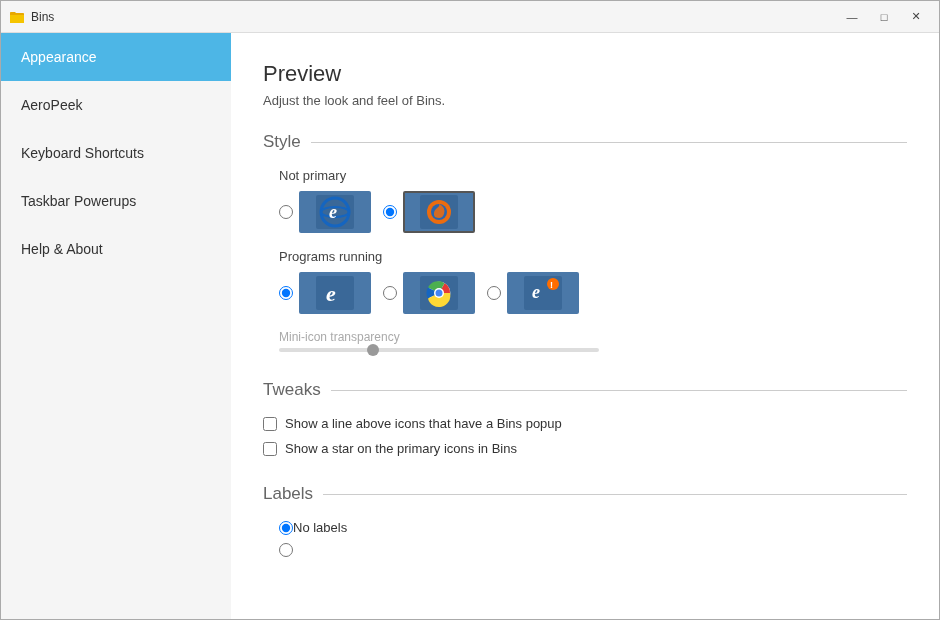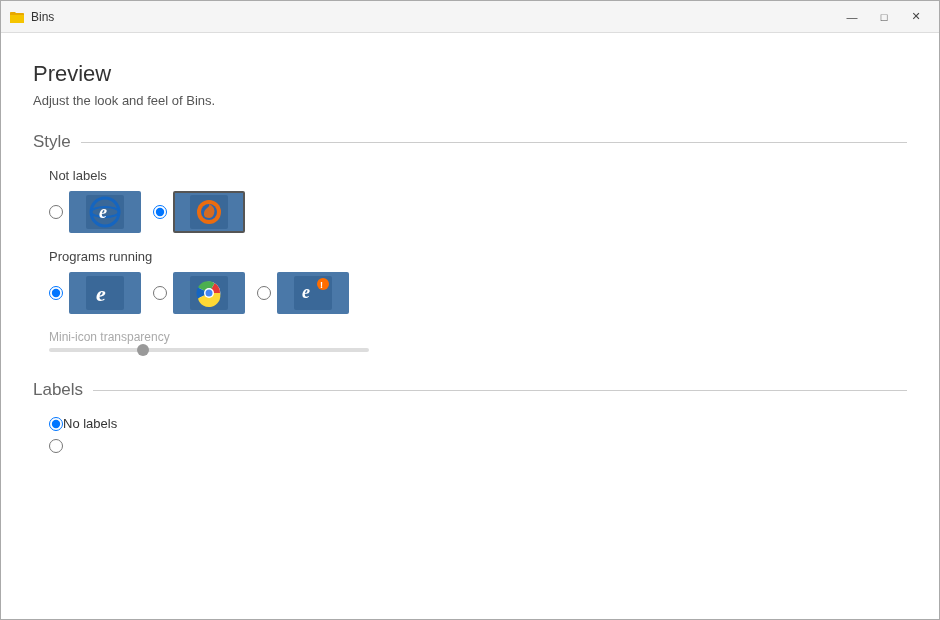--- a/index.html
+++ b/index.html
@@ -263,33 +263,50 @@
     </div>
     <div class="titlebar-buttons">
       <button class="titlebar-btn">—</button>
       <button class="titlebar-btn">□</button>
       <button class="titlebar-btn close-btn">✕</button>
     </div>
   </div>
 
   <div class="content">
 
+    <div class="sidebar">
+      <div class="sidebar-item active">
+        <span>Appearance</span>
+      </div>
+      <div class="sidebar-item">
+        <span>AeroPeek</span>
+      </div>
+      <div class="sidebar-item">
+        <span>Keyboard Shortcuts</span>
+      </div>
+      <div class="sidebar-item">
+        <span>Taskbar Powerups</span>
+      </div>
+      <div class="sidebar-item">
+        <span>Help &amp; About</span>
+      </div>
+    </div>
 
     <div class="main-content">
       <div class="page-title">Preview</div>
       <div class="page-subtitle">Adjust the look and feel of Bins.</div>
 
       <div class="section">
         <div class="section-header">
           <span class="section-label">Style</span>
           <div class="section-line"></div>
         </div>
 
         <div class="style-row">
-          <div class="style-row-label">Not labels</div>
+          <div class="style-row-label">Not primary</div>
           <div class="style-options">
 
             <div class="style-option">
               <input type="radio" name="not-running" id="nr1" style="">
               <div class="icon-box" style="background:#4a78a8;">
                 <svg width="38" height="34" viewBox="0 0 38 34">
                   <rect width="38" height="34" rx="2" fill="#3a6898"></rect>
                   <ellipse cx="19" cy="17" rx="14" ry="14" fill="none" stroke="#1565c0" stroke-width="3"></ellipse>
                   <ellipse cx="19" cy="17" rx="14" ry="5" fill="none" stroke="#1565c0" stroke-width="2"></ellipse>
                   <text x="13" y="23" font-size="18" font-style="italic" font-weight="bold" font-family="serif" fill="white">e</text>
@@ -364,20 +381,34 @@
         </div>
 
         <div class="slider-container">
           <div class="slider-label">Mini-icon transparency</div>
           <div class="slider-track">
             <div class="slider-thumb"></div>
           </div>
         </div>
       </div>
 
+      <div class="section">
+        <div class="section-header">
+          <span class="section-label">Tweaks</span>
+          <div class="section-line"></div>
+        </div>
+        <div class="tweak-item">
+          <input type="checkbox" id="tweak1" style="">
+          <label class="tweak-label" for="tweak1">Show a line above icons that have a Bins popup</label>
+        </div>
+        <div class="tweak-item">
+          <input type="checkbox" id="tweak2" style="">
+          <label class="tweak-label" for="tweak2">Show a star on the primary icons in Bins</label>
+        </div>
+      </div>
 
       <div class="section">
         <div class="section-header">
           <span class="section-label">Labels</span>
           <div class="section-line"></div>
         </div>
         <div class="label-option">
           <input type="radio" name="labels" id="lbl1" checked="" style="">
           <label class="label-text" for="lbl1">No labels</label>
         </div>

